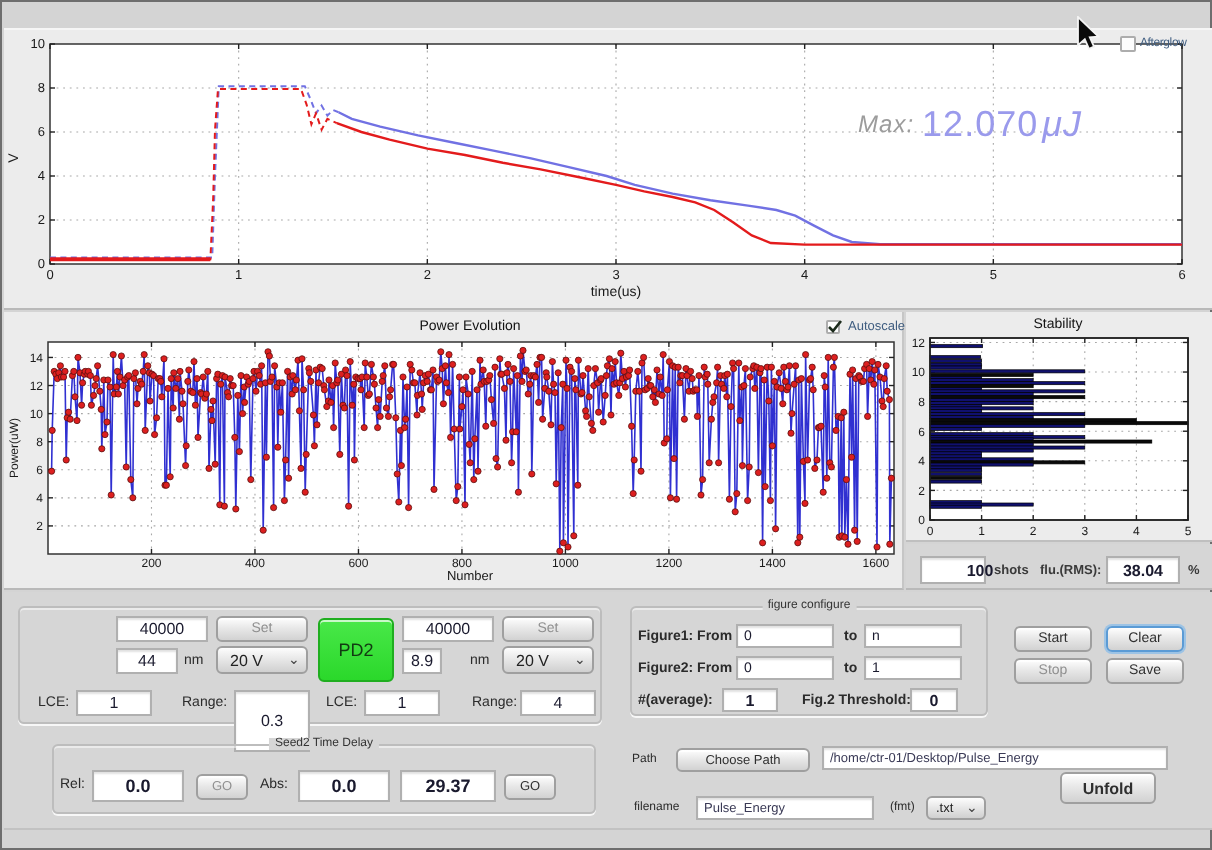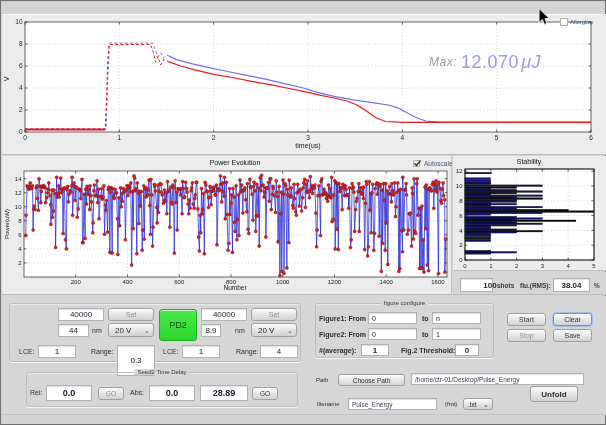--- a/index.html
+++ b/index.html
@@ -912,21 +912,21 @@
   <div class="edit" style="left:259px; top:344px; width:38px; height:13px;">4</div>
 
   <div class="panel" style="left:25px; top:371px; width:272px; height:35px;">
     <div class="panel-title" style="left:50%; transform:translateX(-50%); background:#d6d6d6;">Seed2 Time Delay</div>
   </div>
   <div class="lbl" style="left:29px; top:388px;">Rel:</div>
   <div class="edit" style="left:45px; top:384px; width:46px; height:16px; font-weight:bold; font-size:9px;">0.0</div>
   <div class="btn disabled" style="left:97px; top:386px; width:26px; height:13px; font-size:6.5px;">GO</div>
   <div class="lbl" style="left:129px; top:388px;">Abs:</div>
   <div class="edit" style="left:148px; top:384px; width:46px; height:16px; font-weight:bold; font-size:9px;">0.0</div>
-  <div class="edit" style="left:199px; top:384px; width:48px; height:16px; font-weight:bold; font-size:9px;">28.89</div>
+  <div class="edit" style="left:199px; top:384px; width:48px; height:16px; font-weight:bold; font-size:9px;">29.37</div>
   <div class="btn" style="left:251px; top:386px; width:26px; height:13px; font-size:6.5px;">GO</div>
 
   <div class="panel" style="left:314px; top:302px; width:179px; height:55px;">
     <div class="panel-title" style="left:50%; transform:translateX(-50%); background:#d6d6d6;">figure configure</div>
   </div>
   <div class="lbl" style="left:318px; top:314px; font-weight:bold;">Figure1: From</div>
   <div class="edit left" style="left:367px; top:311px; width:49px; height:12px; font-size:7px;">0</div>
   <div class="lbl" style="left:421px; top:314px; font-weight:bold;">to</div>
   <div class="edit left" style="left:431px; top:311px; width:49px; height:12px; font-size:7px;">n</div>
   <div class="lbl" style="left:318px; top:330px; font-weight:bold;">Figure2: From</div>

